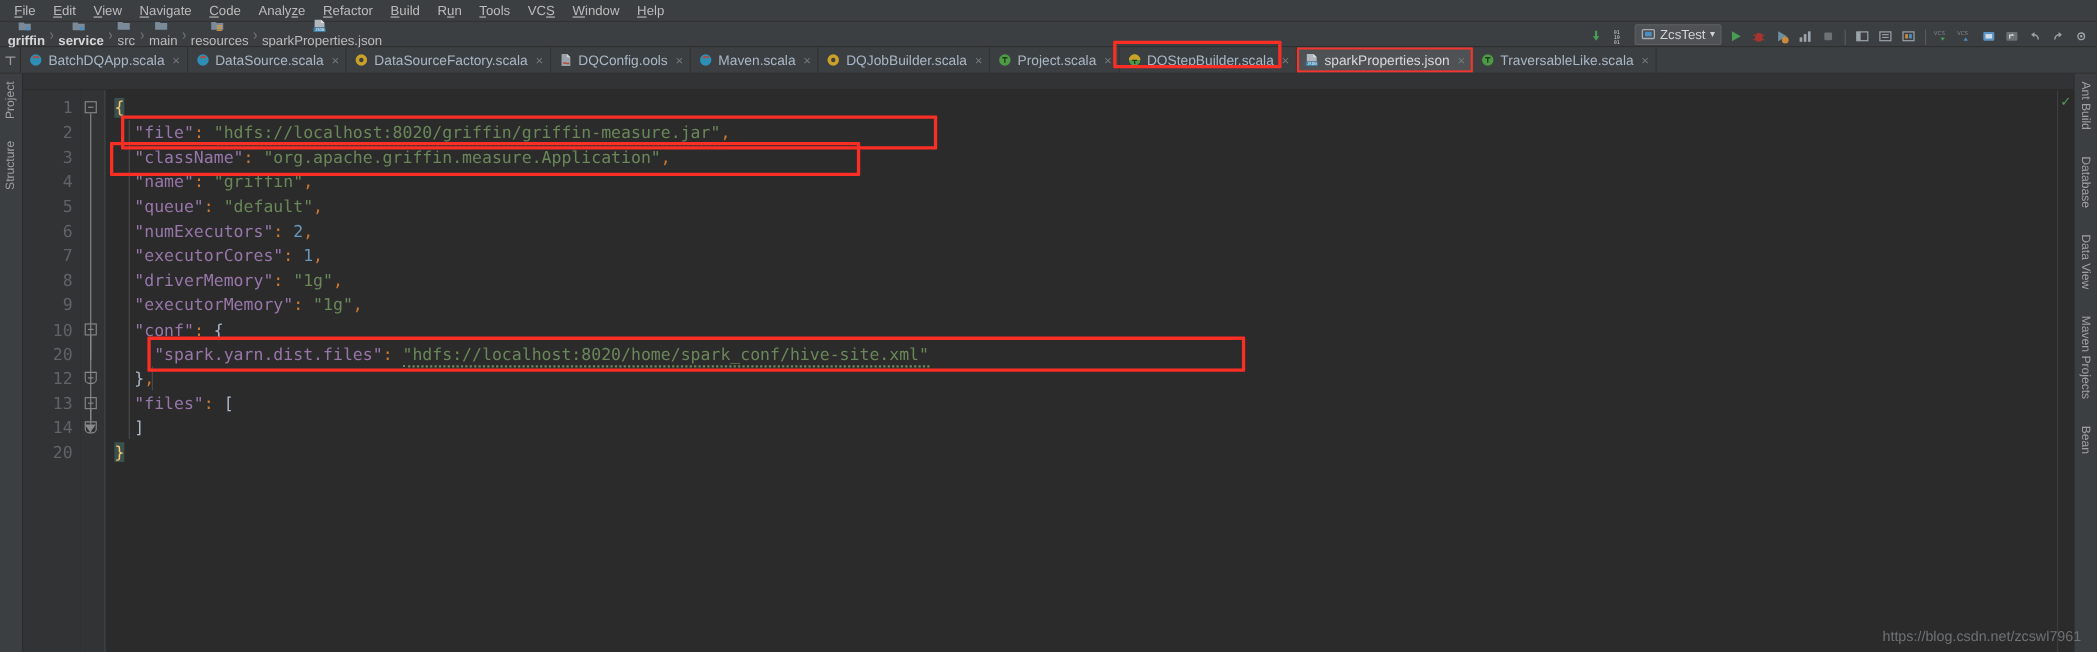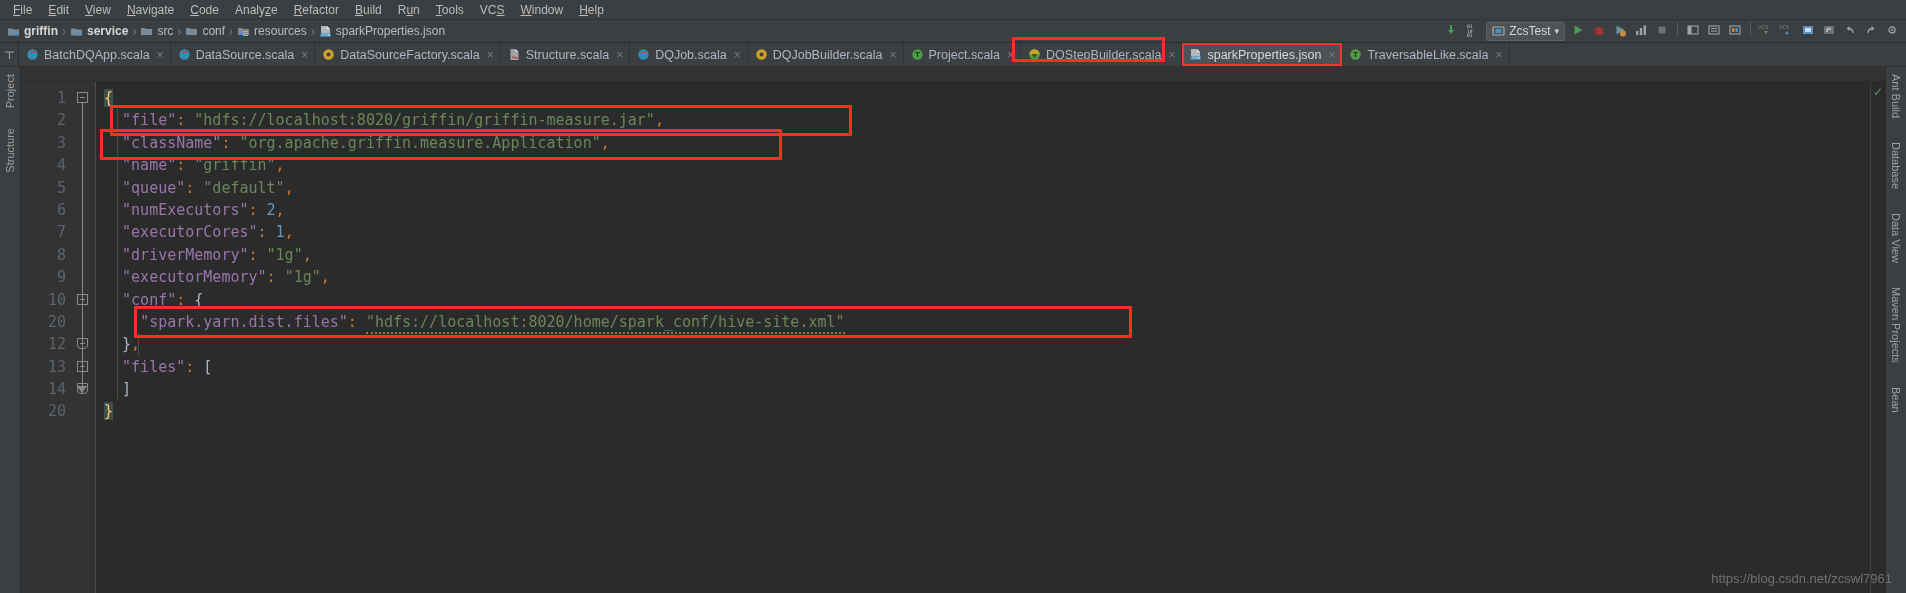--- a/index.html
+++ b/index.html
@@ -54,33 +54,34 @@
     border-bottom: 1px solid #2b2b2b;
   }
   .crumb {
     display: flex;
     align-items: center;
     font-size: 12px;
     color: #bbbbbb;
     padding: 1px 3px;
     white-space: nowrap;
     line-height: 15px;
+    flex-direction: column;
   }
   .crumb.bold { font-weight: bold; color: #d6d6d6; }
   .crumb .ic { margin-right: 4px; display: inline-flex; }
   .crumb-sep {
     color: #777777;
     font-size: 12px;
     margin: 0 1px;
     transform: scaleY(1.25);
   }
   .navbar-right {
     margin-left: auto;
     display: flex;
-    align-items: flex-start;
+    align-items: flex-end;
     gap: 5px;
     padding-right: 6px;
   }
   .runconfig {
     display: flex;
     align-items: center;
     gap: 4px;
     background: #4e5254;
     border: 1px solid #5e6060;
     border-radius: 2px;
@@ -374,21 +375,21 @@
       <span>src</span>
     </div>
     <span class="crumb-sep">›</span>
 
     <div class="crumb">
       <span class="ic">
         <svg width="13" height="13" viewBox="0 0 13 13">
           <path d="M1 3h4l1 1h6v6H1z" fill="#7a8a99"></path>
         </svg>
       </span>
-      <span>conf</span>
+      <span>main</span>
     </div>
     <span class="crumb-sep">›</span>
 
     <div class="crumb">
       <span class="ic">
         <svg width="13" height="13" viewBox="0 0 13 13">
           <path d="M1 3h4l1 1h6v6H1z" fill="#7a8a99"></path>
           <rect x="6" y="6" width="5" height="1" fill="#e8a33d"></rect>
           <rect x="6" y="8" width="5" height="1" fill="#e8a33d"></rect>
           <rect x="6" y="10" width="5" height="1" fill="#e8a33d"></rect>
@@ -572,32 +573,32 @@
     </div>
 
     <div class="tab">
       <span>
         <svg width="13" height="13" viewBox="0 0 13 13">
             <path d="M2.5 1h5l3 3v8h-8z" fill="#9aa3aa"></path>
             <path d="M7.5 1l3 3h-3z" fill="#d5dade"></path>
             <path d="M4 9.5c2-1 3.5 1 5.5 0" stroke="#b94a3a" stroke-width="1.4" fill="none"></path>
           </svg>
       </span>
-      <span>Structure.scala</span>
+      <span>DQConfig.ools</span>
       <span class="tabx">×</span>
     </div>
 
     <div class="tab">
       <span>
         <svg width="13" height="13" viewBox="0 0 13 13">
             <circle cx="6.5" cy="6.5" r="5.2" fill="#2d8fb5"></circle>
             <path d="M4 4.5c2-1 4-1 5.5 0" stroke="#b94a3a" stroke-width="1.6" fill="none"></path>
           </svg>
       </span>
-      <span>DQJob.scala</span>
+      <span>Maven.scala</span>
       <span class="tabx">×</span>
     </div>
 
     <div class="tab">
       <span>
         <svg width="13" height="13" viewBox="0 0 13 13">
             <circle cx="6.5" cy="6.5" r="5.2" fill="#c9a227"></circle>
             <circle cx="6.5" cy="6.5" r="2" fill="#3c3f41"></circle>
           </svg>
       </span>

